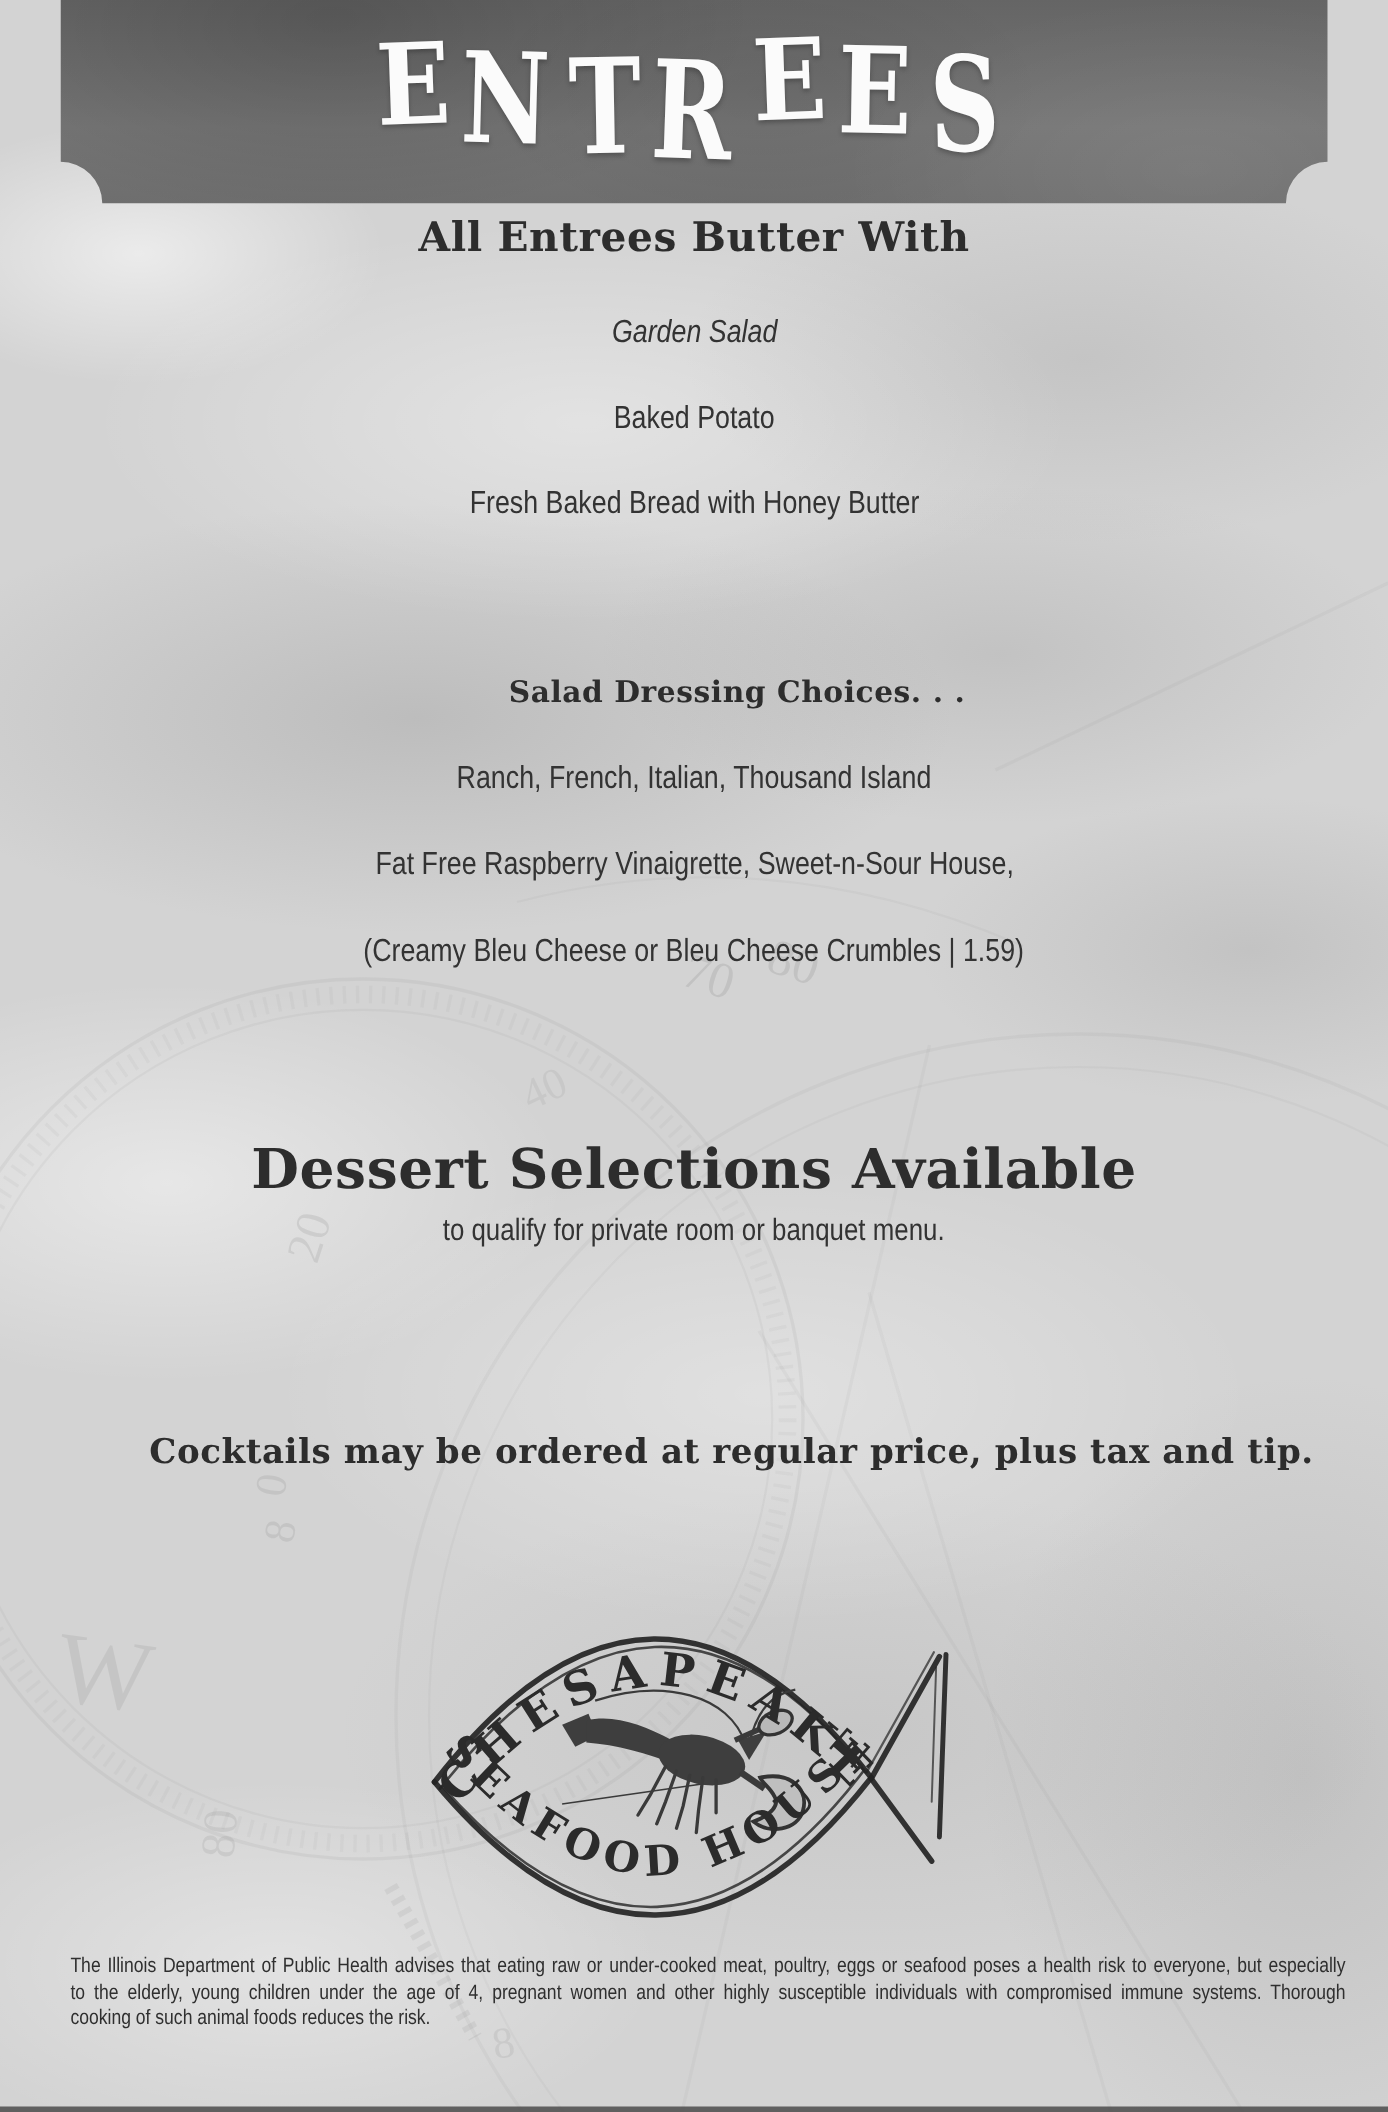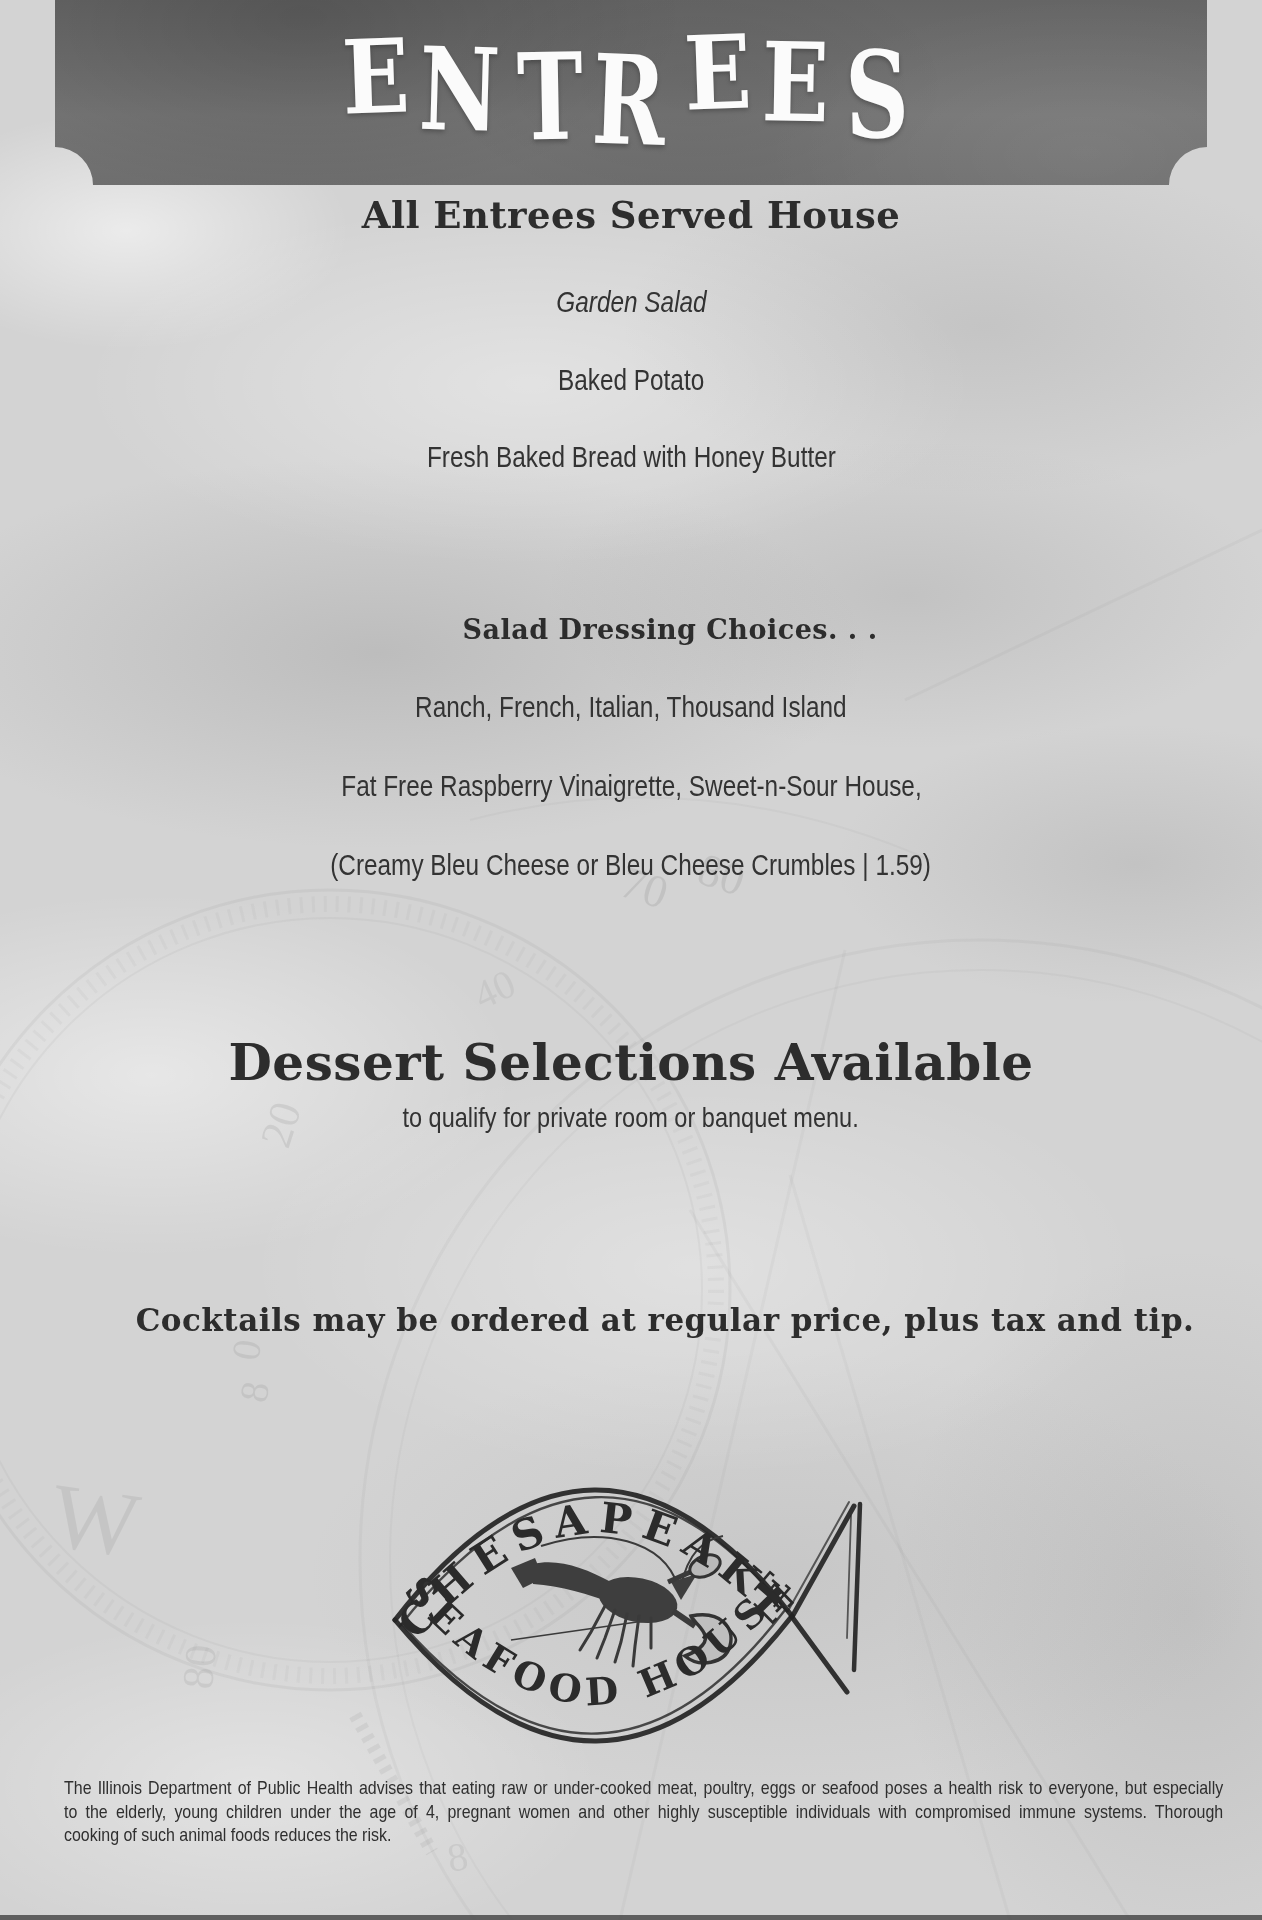--- a/index.html
+++ b/index.html
@@ -98,21 +98,21 @@
     <text x="266" y="1404" font-size="40" opacity=".14" transform="rotate(-80 266 1404)">8</text>
     <text x="212" y="1690" font-size="44" opacity=".13" transform="rotate(-85 212 1690)">80</text>
     <text x="48" y="1545" font-size="92" opacity=".13" transform="rotate(8 48 1545)">W</text>
     <text x="450" y="1872" font-size="40" opacity=".12" transform="rotate(-10 450 1872)">8</text>
   </svg>
 
   <div class="banner">
     <div class="banner-title"><span style="transform: translateY(4px) rotate(-2deg) scaleY(1.16);">E</span><span style="transform: translateY(10px) rotate(1.5deg) scaleY(1.3);">N</span><span style="transform: translateY(14px) rotate(-1deg) scaleY(1.36);">T</span><span style="transform: translateY(16px) rotate(2deg) scaleY(1.4);">R</span><span style="transform: translateY(0px) rotate(-2deg) scaleY(1.16);">E</span><span style="transform: translateY(6px) rotate(1deg) scaleY(1.24);">E</span><span style="transform: translateY(12px) rotate(-1deg) scaleY(1.36);">S</span></div>
   </div>
 
-  <div class="tb serif-h h1">All Entrees Served House</div>
+  <div class="tb serif-h h1">All Entrees Butter With</div>
   <div class="tb cond-line item1"><span class="cond">Garden Salad</span></div>
   <div class="tb cond-line item2"><span class="cond">Baked Potato</span></div>
   <div class="tb cond-line item3"><span class="cond">Fresh Baked Bread with Honey Butter</span></div>
 
   <div class="tb serif-h h2">Salad Dressing Choices. . .</div>
   <div class="tb cond-line dr2"><span class="cond">Fat Free Raspberry Vinaigrette, Sweet-n-Sour House,</span></div>
   <div class="tb cond-line dr1"><span class="cond">Ranch, French, Italian, Thousand Island</span></div>
   <div class="tb cond-line dr3"><span class="cond">(Creamy Bleu Cheese or Bleu Cheese Crumbles | 1.59)</span></div>
 
   <div class="tb serif-h h3">Dessert Selections Available</div>

